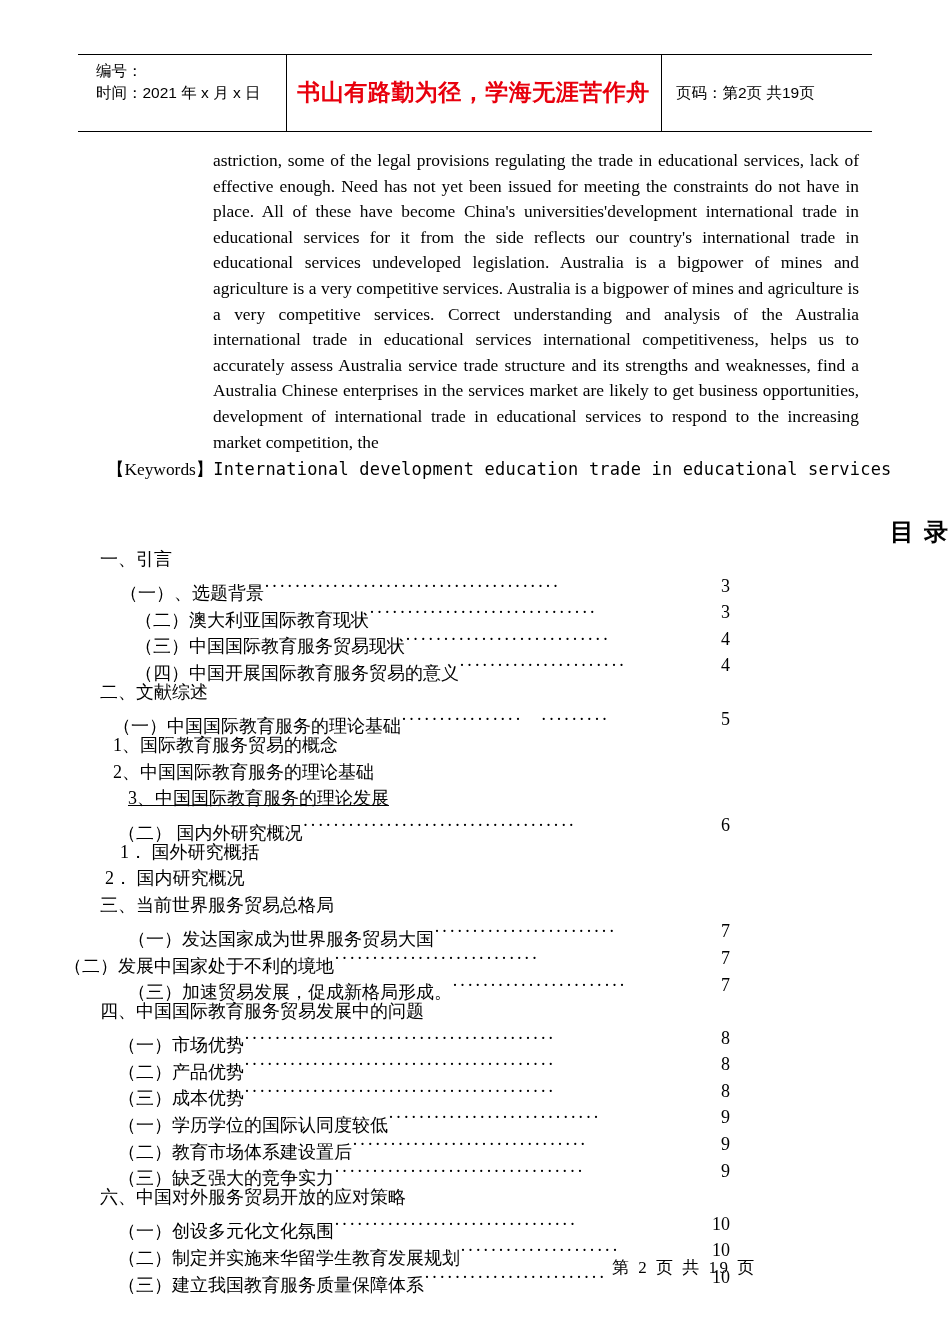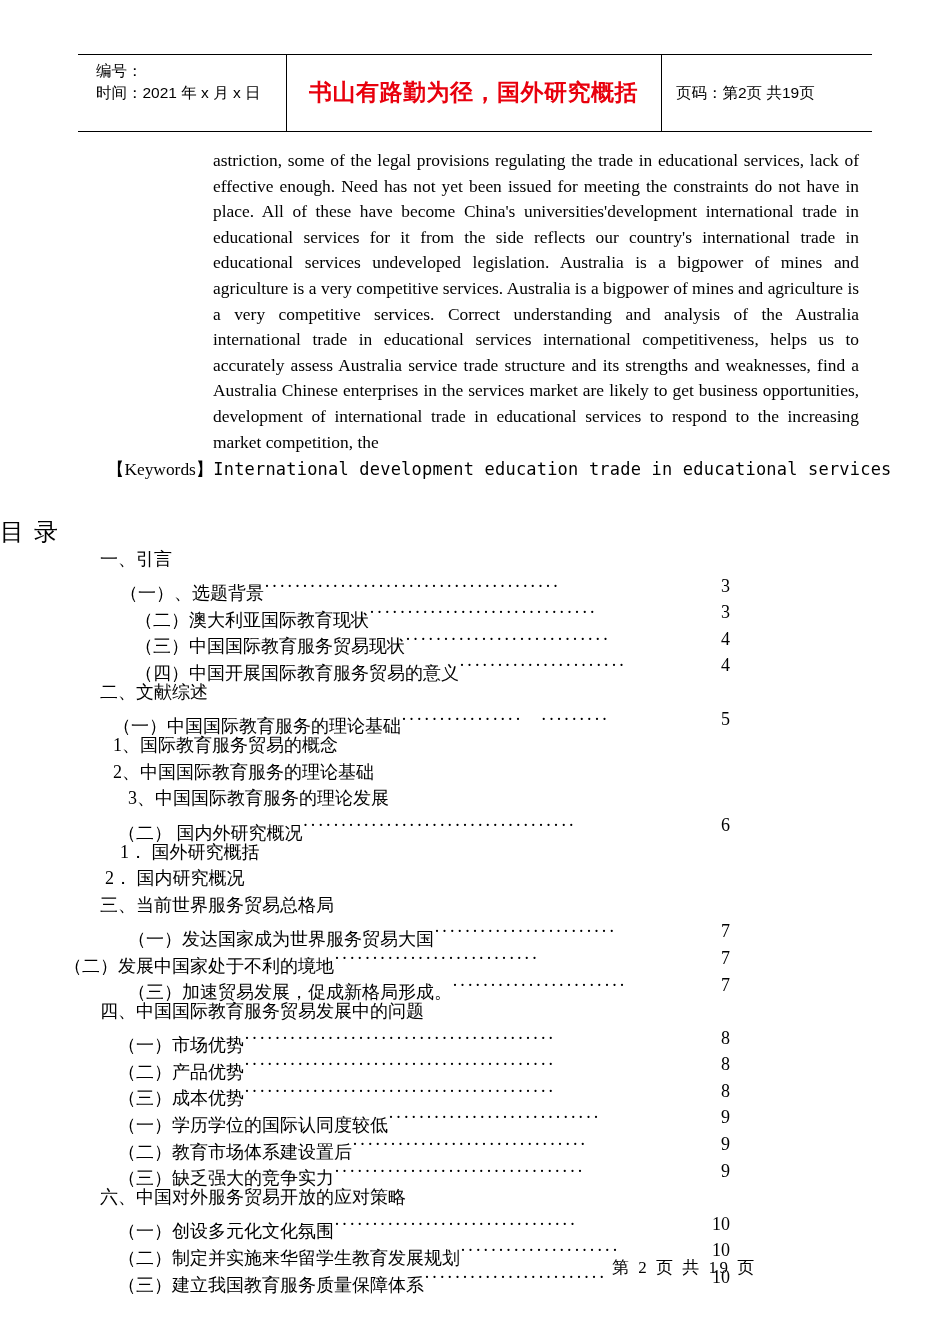--- a/index.html
+++ b/index.html
@@ -128,23 +128,23 @@
     font-size: 17px;
     letter-spacing: 0.2px;
   }
 
   
   .toc-title {
     position: absolute;
     left: 0;
     right: 0;
     top: 516px;
-    text-align: left;
+    text-align: right;
     font-size: 24px;
-    font-weight: normal;
+    font-weight: bold;
     letter-spacing: 2px;
   }
 
   
   .toc {
     position: absolute;
     left: 0;
     top: 546px;
     width: 764px;
   }
@@ -182,21 +182,21 @@
   <div class="hdr-bottom-line"></div>
   <div class="hdr-vline v1"></div>
   <div class="hdr-vline v2"></div>
 
   <div class="hdr-cell hdr-left">
     <div class="line1">编号：</div>
     <div class="line2">时间：2021 年 x 月 x 日</div>
   </div>
 
   <div class="hdr-cell hdr-center">
-    <div class="hdr-center-text">书山有路勤为径，国外研究概括</div>
+    <div class="hdr-center-text">书山有路勤为径，学海无涯苦作舟</div>
   </div>
 
   <div class="hdr-cell hdr-right">
     <div class="hdr-right-text">页码：第2页 共19页</div>
   </div>
 
   <div class="abstract">astriction, some of the legal provisions regulating the trade in educational services, lack of effective enough. Need has not yet been issued for meeting the constraints do not have in place. All of these have become China's universities'development international trade in educational services for it from the side reflects our country's international trade in educational services undeveloped legislation. Australia is a bigpower of mines and agriculture is a very competitive services. Australia is a bigpower of mines and agriculture is a very competitive services. Correct understanding and analysis of the Australia international trade in educational services international competitiveness, helps us to accurately assess Australia service trade structure and its strengths and weaknesses, find a Australia Chinese enterprises in the services market are likely to get business opportunities, development of international trade in educational services to respond to the increasing market competition, the</div>
 
 
   <div class="keywords-line">
@@ -208,21 +208,21 @@
   <div class="toc" id="toc-list">
       <div class="toc-row no-leader"><span class="label" style="margin-left: 100px;">一、引言</span></div>
       <div class="toc-row"><span class="label" style="margin-left: 120px;">（一）、选题背景</span><span class="leader" style="width: 457px;">·······································</span><span class="pageno" style="left: 721px;">3</span></div>
       <div class="toc-row"><span class="label" style="margin-left: 135px;">（二）澳大利亚国际教育现状</span><span class="leader" style="width: 352px;">······························</span><span class="pageno" style="left: 721px;">3</span></div>
       <div class="toc-row"><span class="label" style="margin-left: 135px;">（三）中国国际教育服务贸易现状</span><span class="leader" style="width: 316px;">···························</span><span class="pageno" style="left: 721px;">4</span></div>
       <div class="toc-row"><span class="label" style="margin-left: 135px;">（四）中国开展国际教育服务贸易的意义</span><span class="leader" style="width: 262px;">······················</span><span class="pageno" style="left: 721px;">4</span></div>
       <div class="toc-row no-leader"><span class="label" style="margin-left: 100px;">二、文献综述</span></div>
       <div class="toc-row"><span class="label" style="margin-left: 113px;">（一）中国国际教育服务的理论基础</span><span class="leader" style="width: 320px;">················&nbsp;&nbsp;&nbsp;·········</span><span class="pageno" style="left: 721px;">5</span></div>
       <div class="toc-row no-leader"><span class="label" style="margin-left: 113px;">1、国际教育服务贸易的概念</span></div>
       <div class="toc-row no-leader"><span class="label" style="margin-left: 113px;">2、中国国际教育服务的理论基础</span></div>
-      <div class="toc-row no-leader"><span class="label" style="margin-left: 128px;">3、中国国际教育服务的理论发展</span></div>
+      <div class="toc-row no-leader"><span class="label" style="margin-left: 128px; text-decoration: underline;">3、中国国际教育服务的理论发展</span></div>
       <div class="toc-row"><span class="label" style="margin-left: 118px;">（二） 国内外研究概况</span><span class="leader" style="width: 418px;">····································</span><span class="pageno" style="left: 721px;">6</span></div>
       <div class="toc-row no-leader"><span class="label" style="margin-left: 120px;">1． 国外研究概括</span></div>
       <div class="toc-row no-leader"><span class="label" style="margin-left: 105px;">2． 国内研究概况</span></div>
       <div class="toc-row no-leader"><span class="label" style="margin-left: 100px;">三、当前世界服务贸易总格局</span></div>
       <div class="toc-row"><span class="label" style="margin-left: 128px;">（一）发达国家成为世界服务贸易大国</span><span class="leader" style="width: 287px;">························</span><span class="pageno" style="left: 721px;">7</span></div>
       <div class="toc-row"><span class="label" style="margin-left: 64px;">（二）发展中国家处于不利的境地</span><span class="leader" style="width: 323px;">···························</span><span class="pageno" style="left: 721px;">7</span></div>
       <div class="toc-row"><span class="label" style="margin-left: 128px;">（三）加速贸易发展，促成新格局形成。</span><span class="leader" style="width: 269px;">·······················</span><span class="pageno" style="left: 721px;">7</span></div>
       <div class="toc-row no-leader"><span class="label" style="margin-left: 100px;">四、中国国际教育服务贸易发展中的问题</span></div>
       <div class="toc-row"><span class="label" style="margin-left: 118px;">（一）市场优势</span><span class="leader" style="width: 477px;">·········································</span><span class="pageno" style="left: 721px;">8</span></div>
       <div class="toc-row"><span class="label" style="margin-left: 118px;">（二）产品优势</span><span class="leader" style="width: 477px;">·········································</span><span class="pageno" style="left: 721px;">8</span></div>

